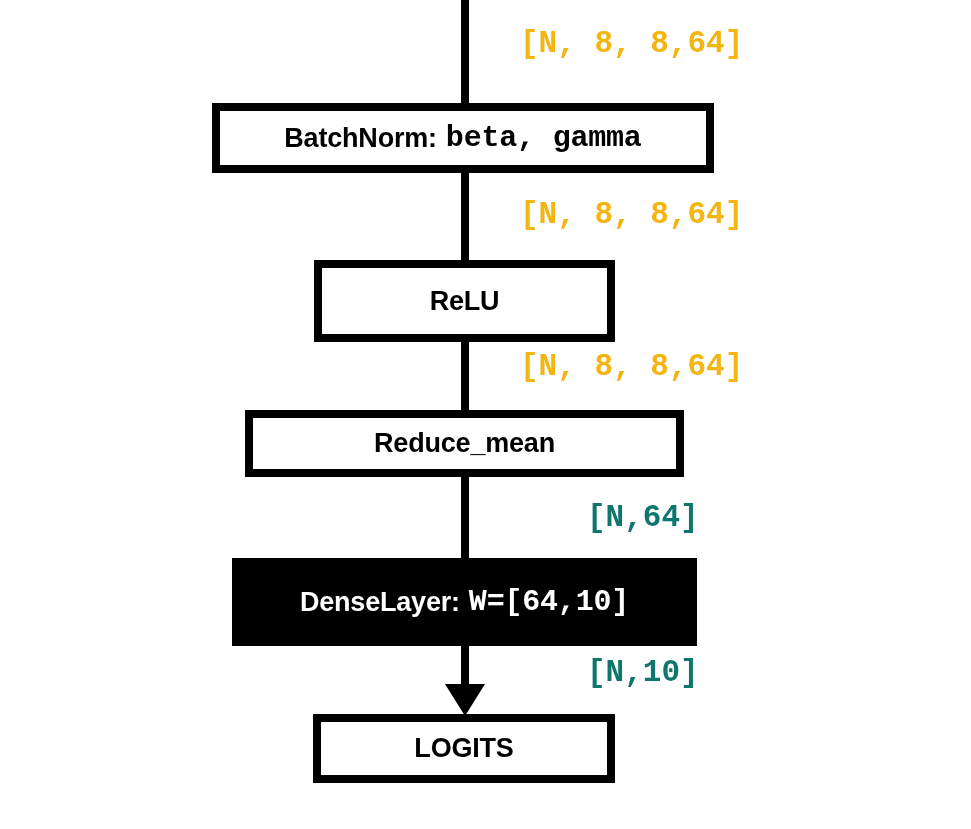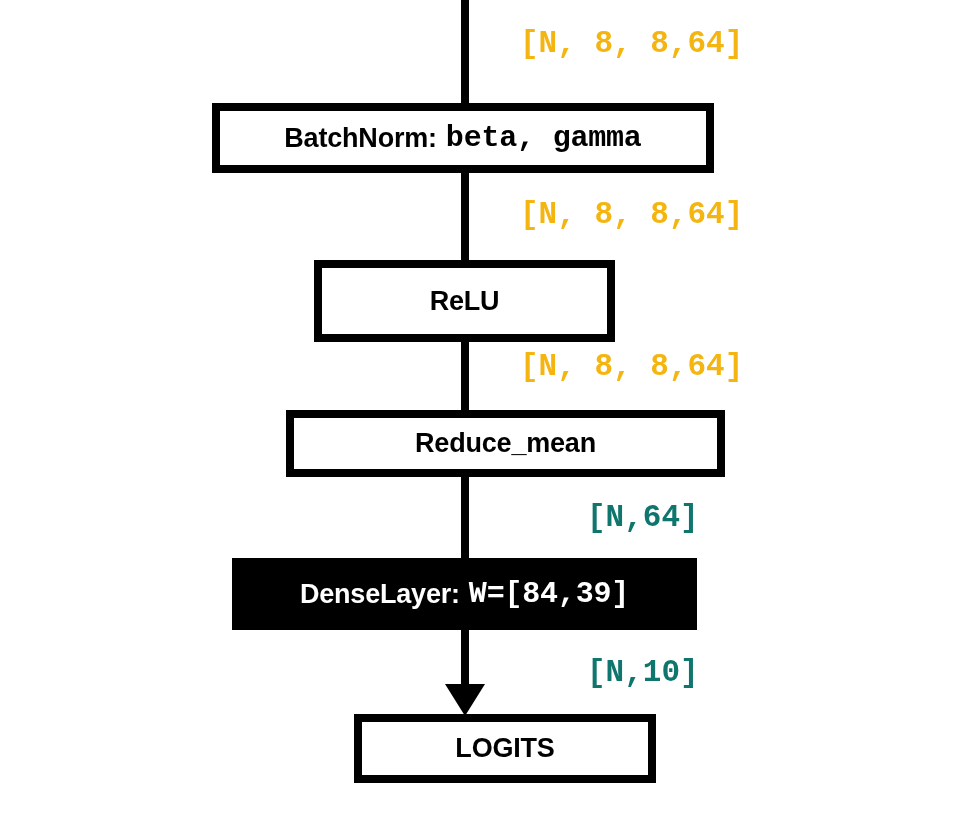--- a/index.html
+++ b/index.html
@@ -102,26 +102,26 @@
 
   <div class="node outline" style="left:212px; top:103px; width:502px; height:70px;">
     <span class="title">BatchNorm:</span>
     <span class="params">beta, gamma</span>
   </div>
 
   <div class="node outline" style="left:314px; top:260px; width:301px; height:82px;">
     <span class="title">ReLU</span>
   </div>
 
-  <div class="node outline" style="left:245px; top:410px; width:439px; height:67px;margin-left:41px;">
+  <div class="node outline" style="left:245px; top:410px; width:439px; height:67px;">
     <span class="title">Reduce_mean</span>
   </div>
 
-  <div class="node filled" style="left:232px; top:558px; width:465px; height:72px;">
+  <div class="node filled" style="left:232px; top:558px; width:465px; height:88px;">
     <span class="title">DenseLayer:</span>
-    <span class="params">W=[84,39]</span>
+    <span class="params">W=[64,10]</span>
   </div>
 
-  <div class="node outline" style="left:313px; top:714px; width:302px; height:69px;margin-left:41px;">
+  <div class="node outline" style="left:313px; top:714px; width:302px; height:69px;">
     <span class="title">LOGITS</span>
   </div>
 
 </div>
 
 </body></html>

